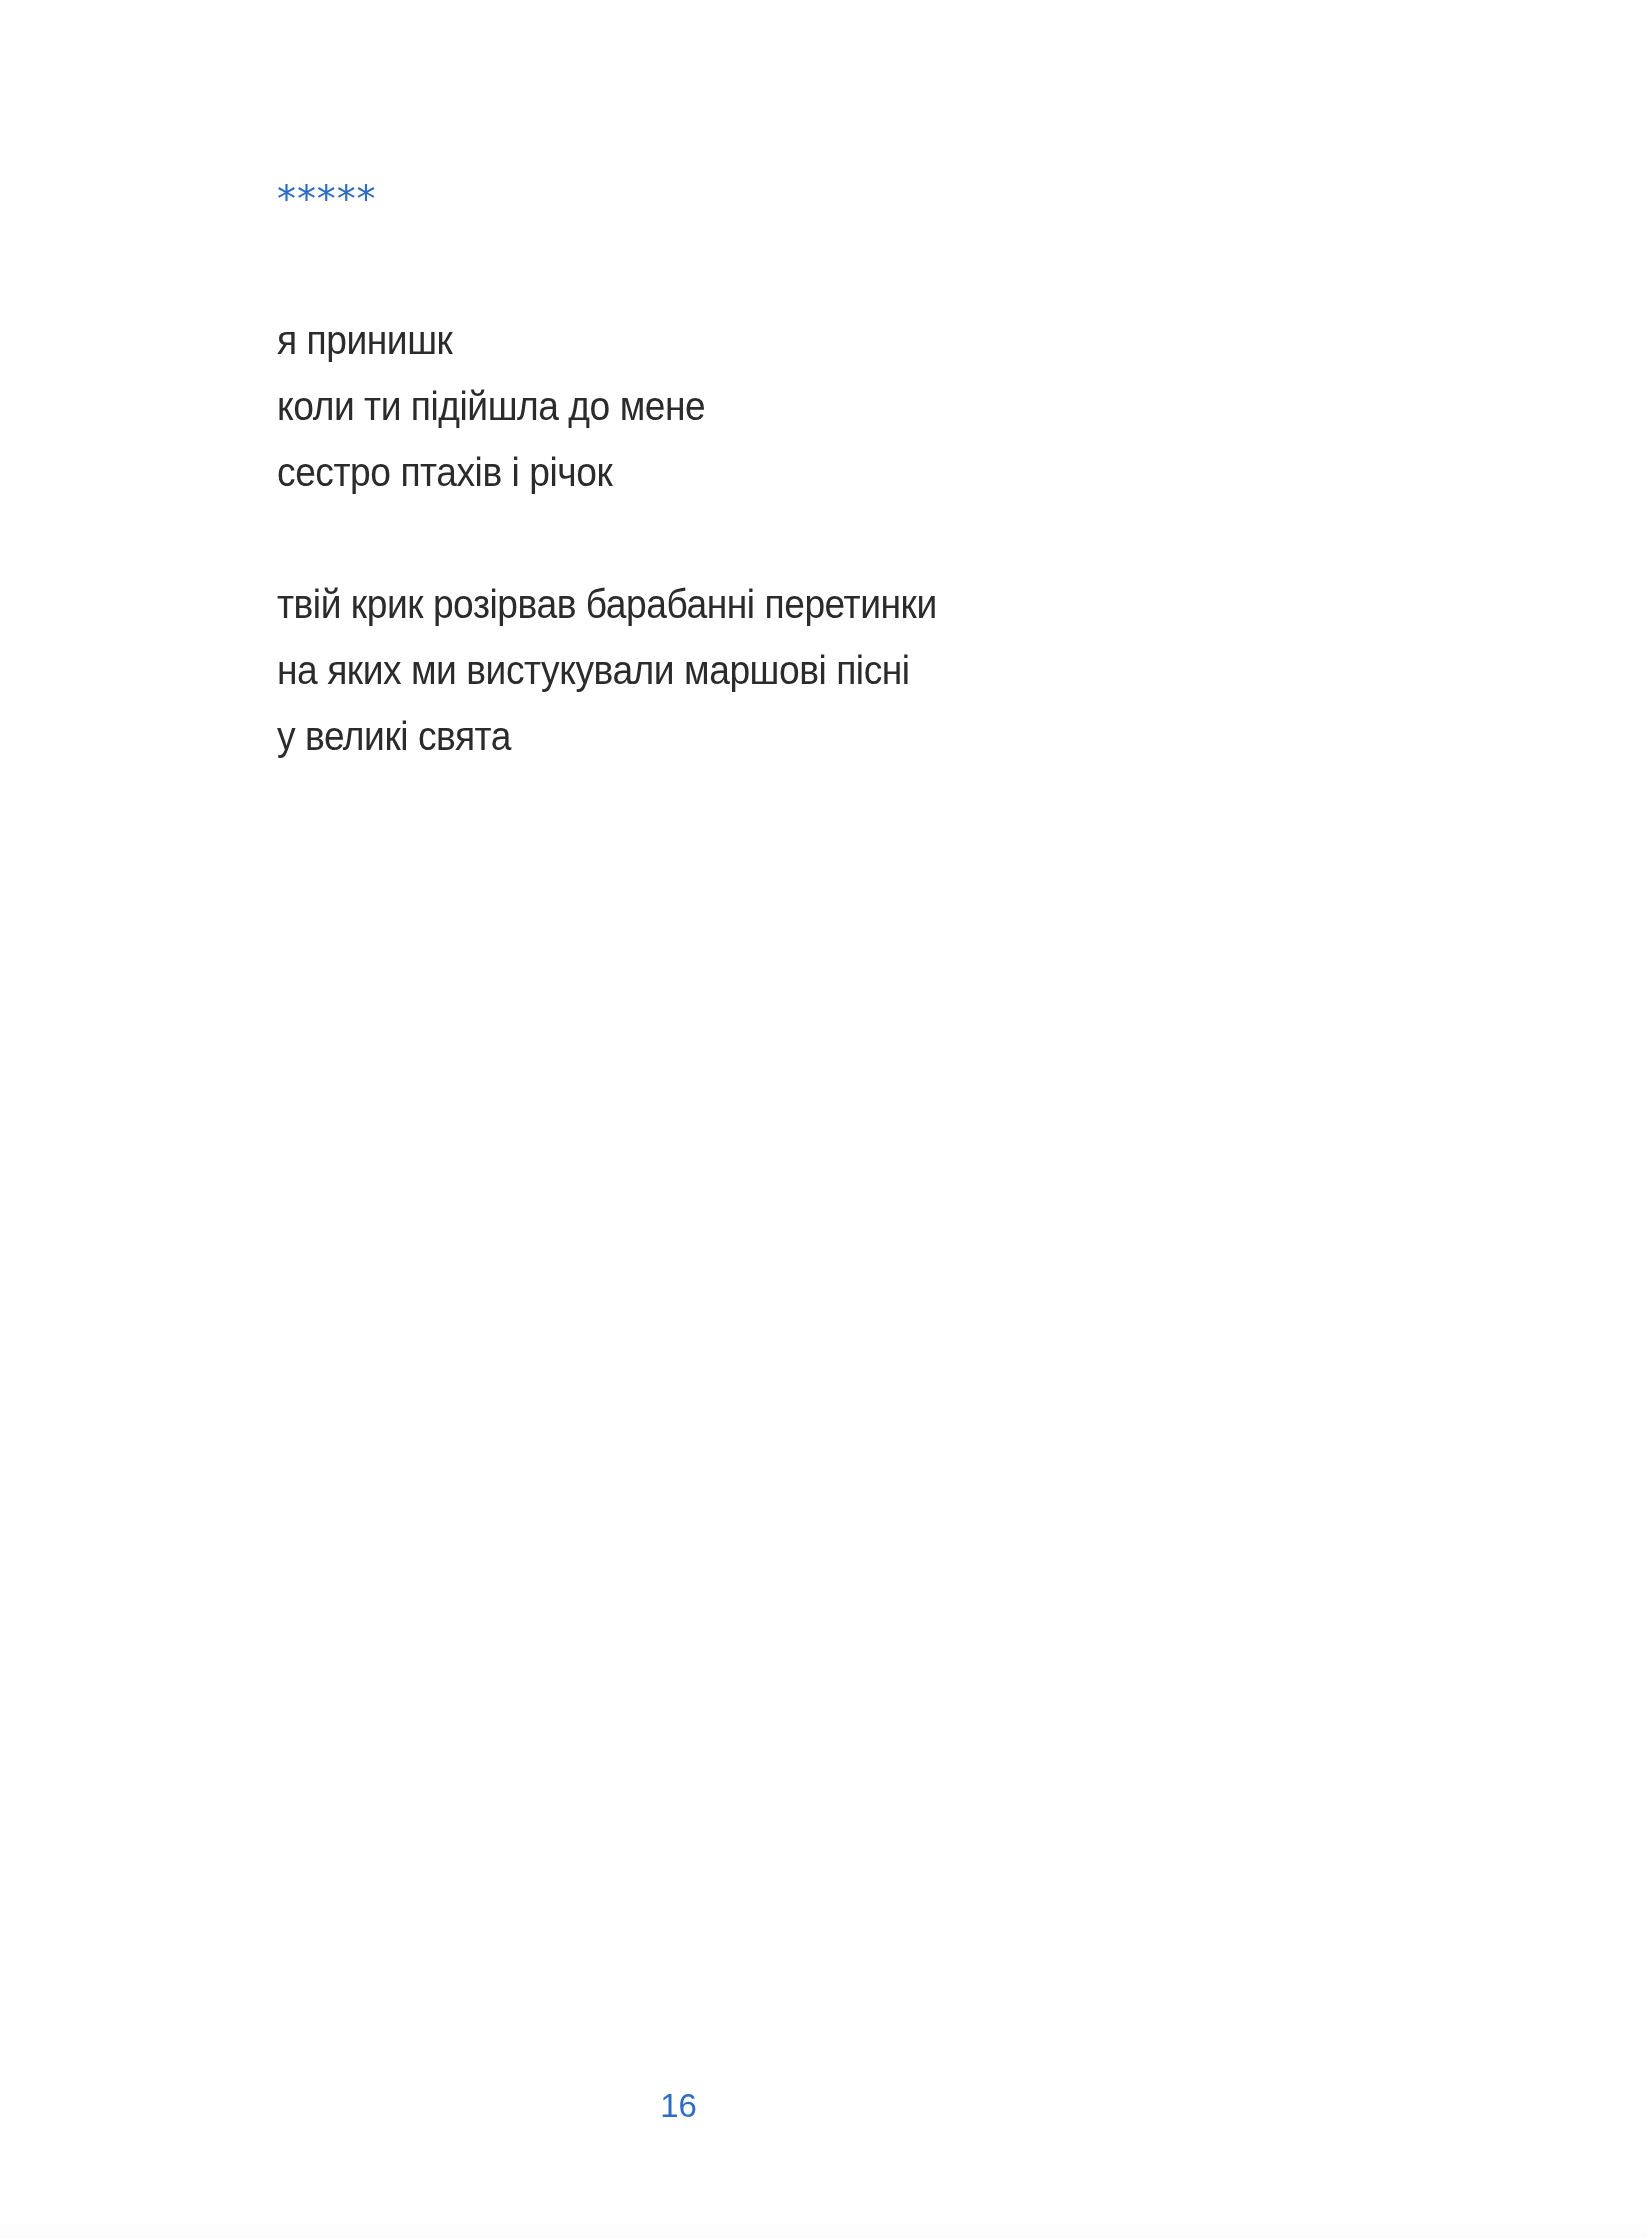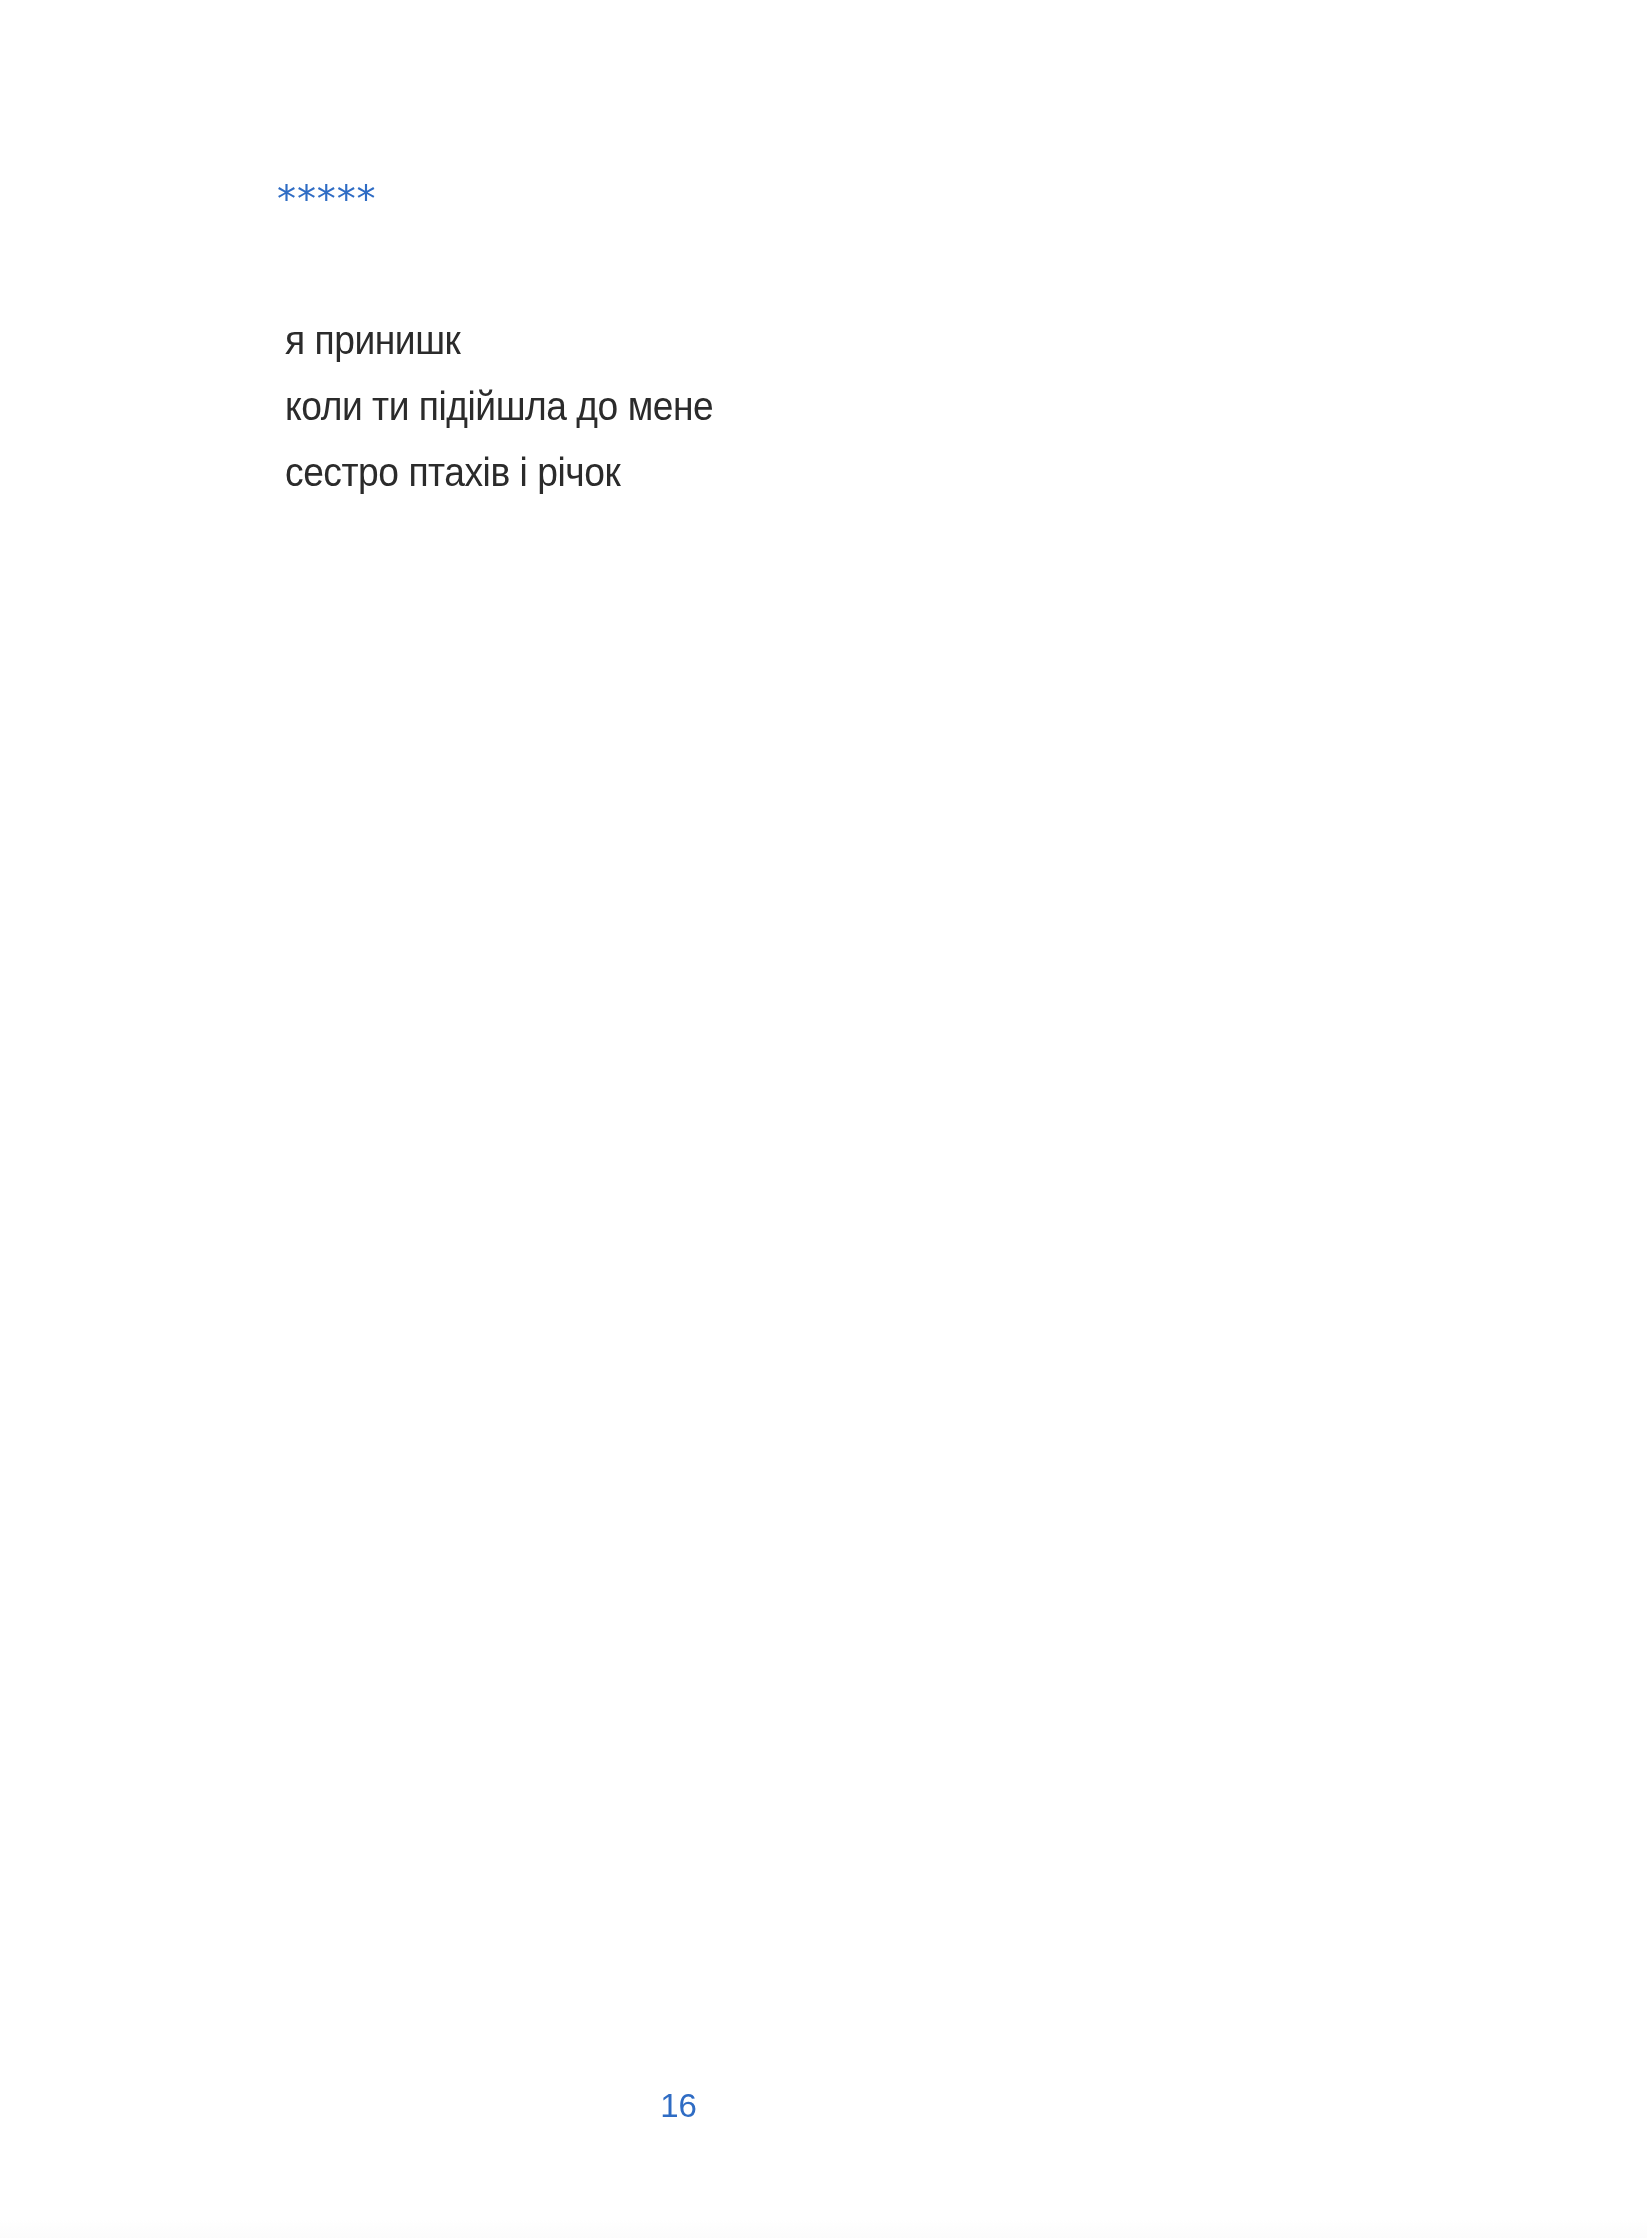--- a/index.html
+++ b/index.html
@@ -33,21 +33,20 @@
     }
     .poem {
       position: absolute;
       left: 277px;
       top: 307px;
       width: 1287px;
       color: #2b2b2b;
       font-size: 40px;
       line-height: 66px;
       letter-spacing: -0.5px;
-      margin-left: 8px;
     }
     .stanza {
       margin: 0 0 66px 0;
     }
     .line {
       display: block;
       white-space: nowrap;
       transform: scaleX(0.93);
       transform-origin: left center;
     }
@@ -74,18 +73,23 @@
 
 <div class="page">
   <div class="separator">*****</div>
 
   <div class="poem">
     <div class="stanza">
       <span class="line">я принишк</span>
       <span class="line">коли ти підійшла до мене</span>
       <span class="line">сестро птахів і річок</span>
     </div>
+    <div class="stanza">
+      <span class="line">твій крик розірвав барабанні перетинки</span>
+      <span class="line">на яких ми вистукували маршові пісні</span>
+      <span class="line">у великі свята</span>
+    </div>
   </div>
 
   <div class="page-number">16</div>
   <div class="bottom-shade"></div>
 </div>
 
 
 </body></html>

